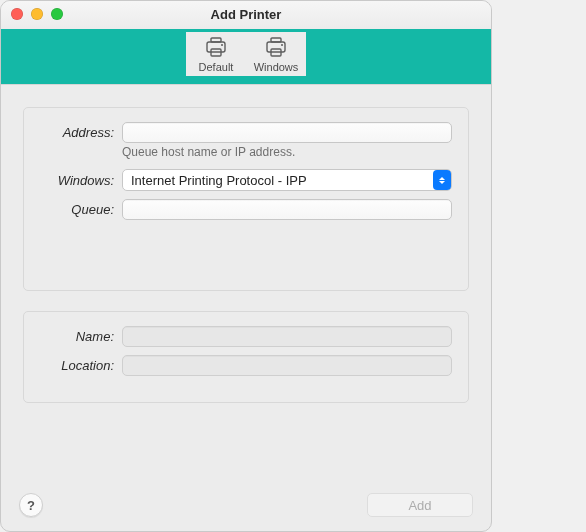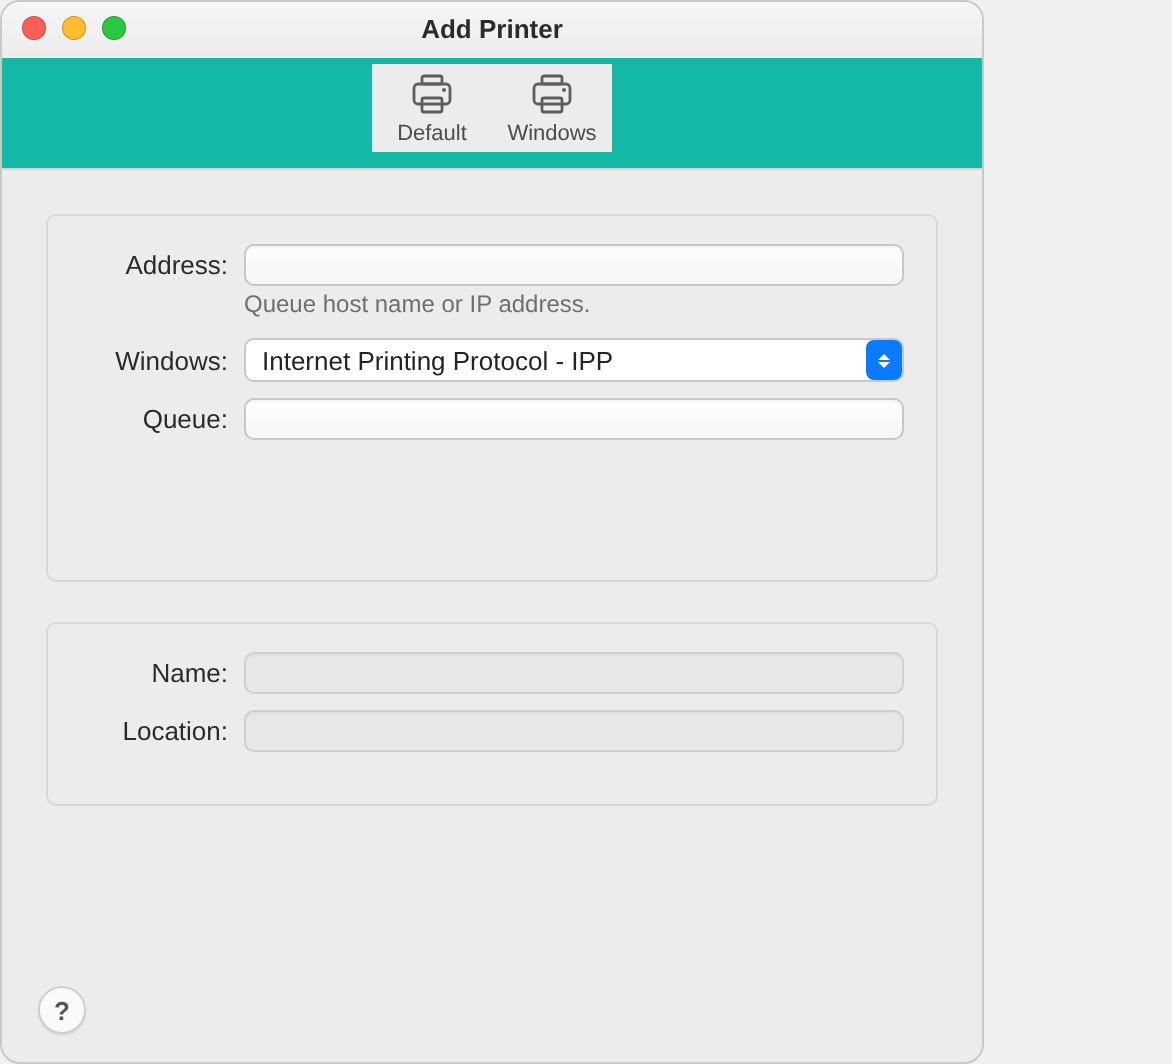--- a/index.html
+++ b/index.html
@@ -116,20 +116,21 @@
   .hint-row {
     display: flex;
     margin-bottom: 10px;
   }
   .label-cell {
     width: 74px;
     text-align: right;
     padding-right: 8px;
     font-size: 13px;
     color: #2b2b2b;
+    font-style: italic;
   }
   .input-cell {
     flex: 1 1 auto;
   }
   .hint {
     font-size: 12px;
     color: #6f6f6f;
   }
 
   .text-input {
@@ -336,15 +337,18 @@
 
 
     </div>
 
   </div>
 
   <div class="footer">
     <div class="help-btn">
       <span>?</span>
     </div>
+    <div class="add-btn">
+      <span>Add</span>
+    </div>
   </div>
 
 </div>
 
 </body></html>

